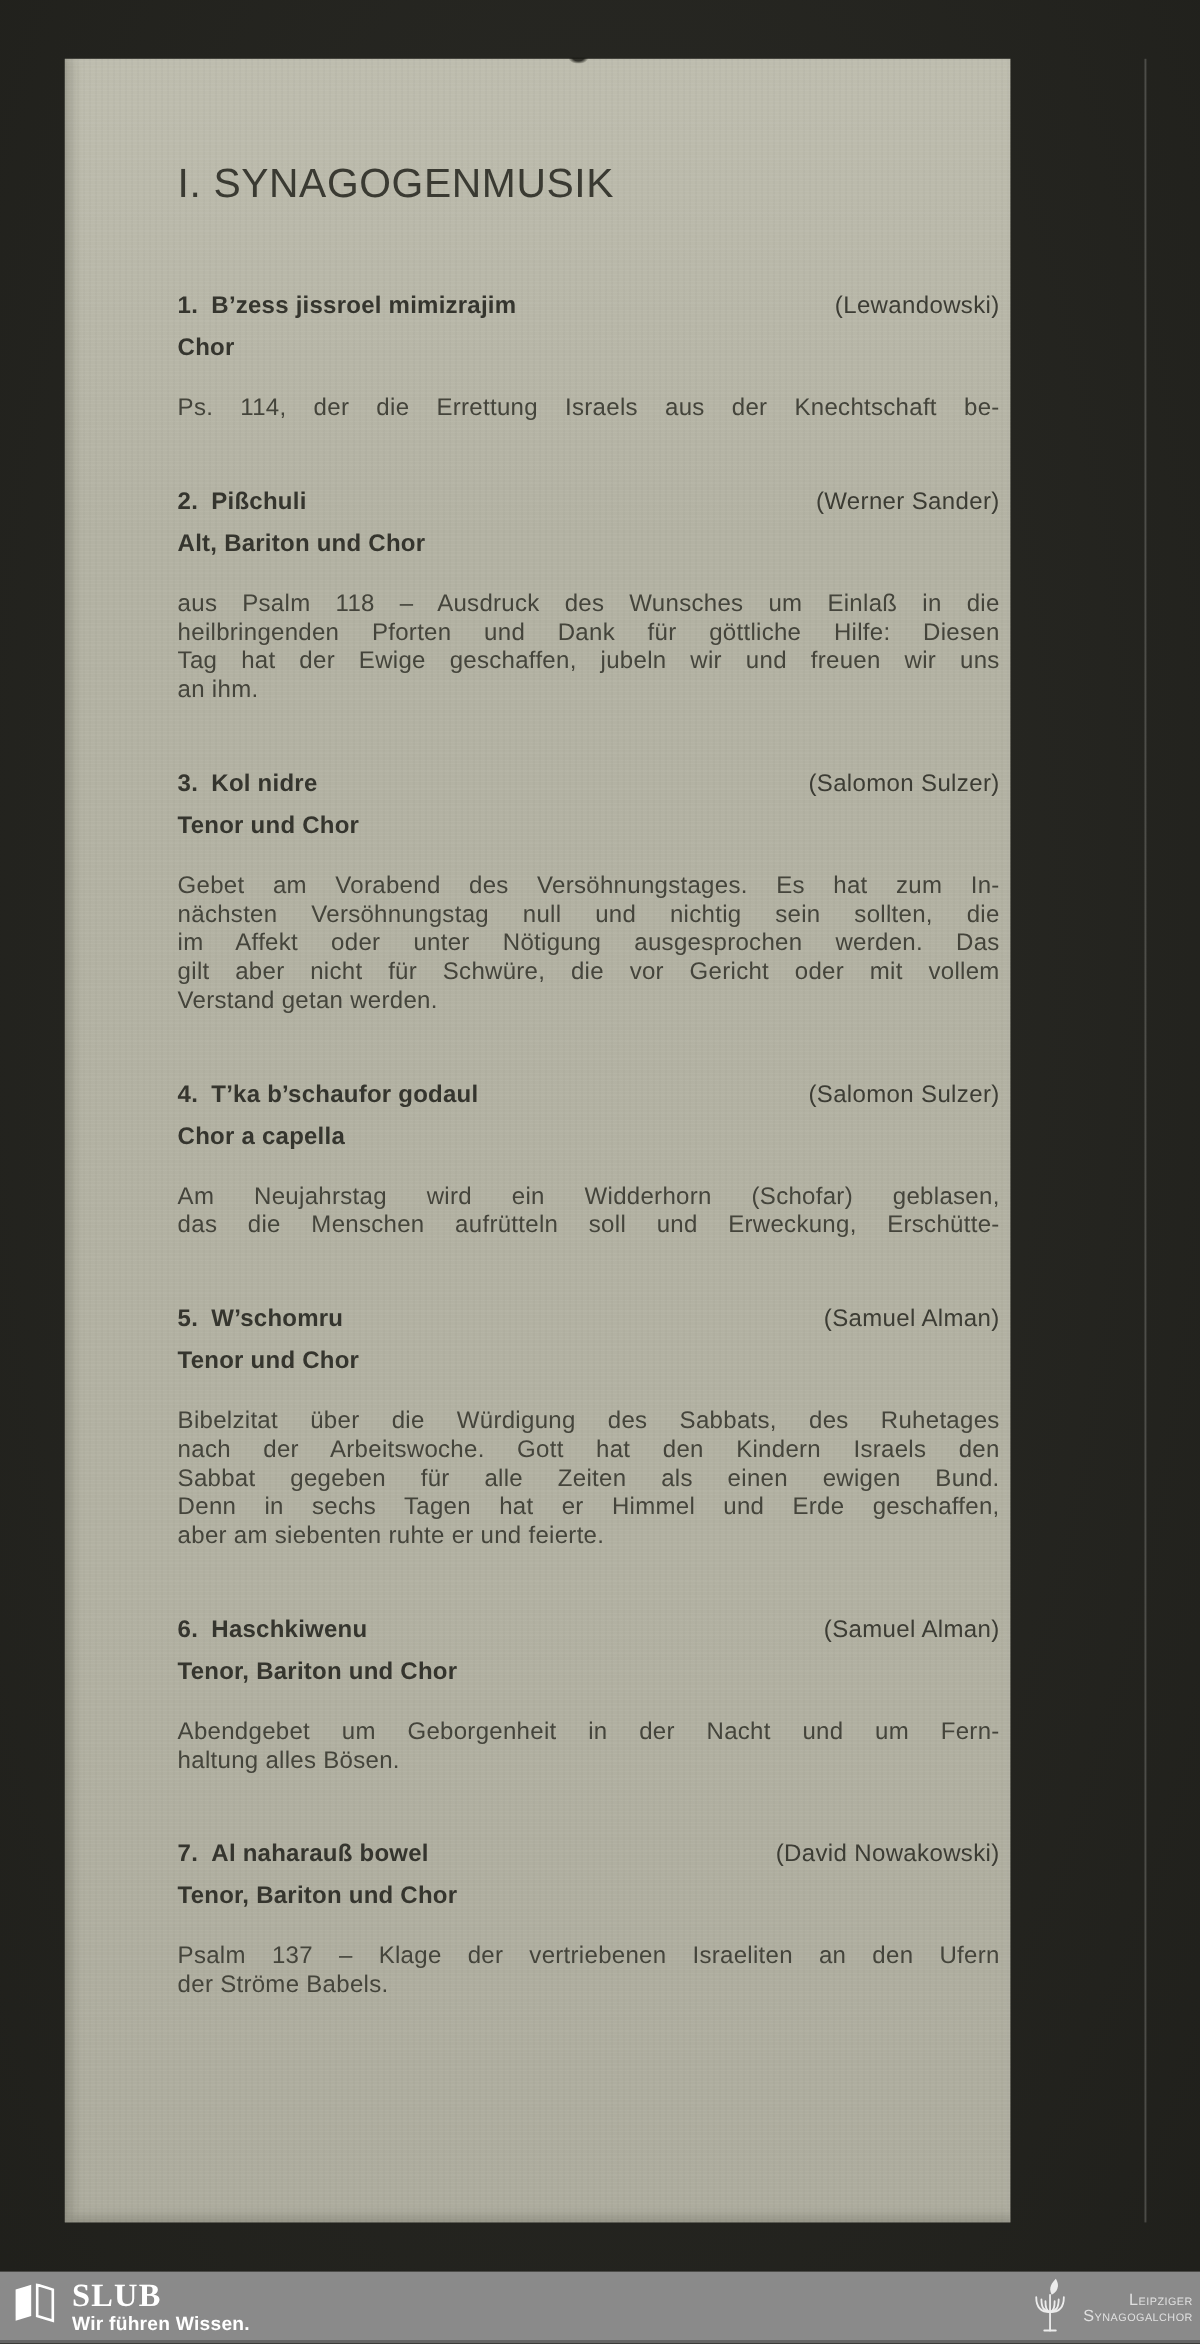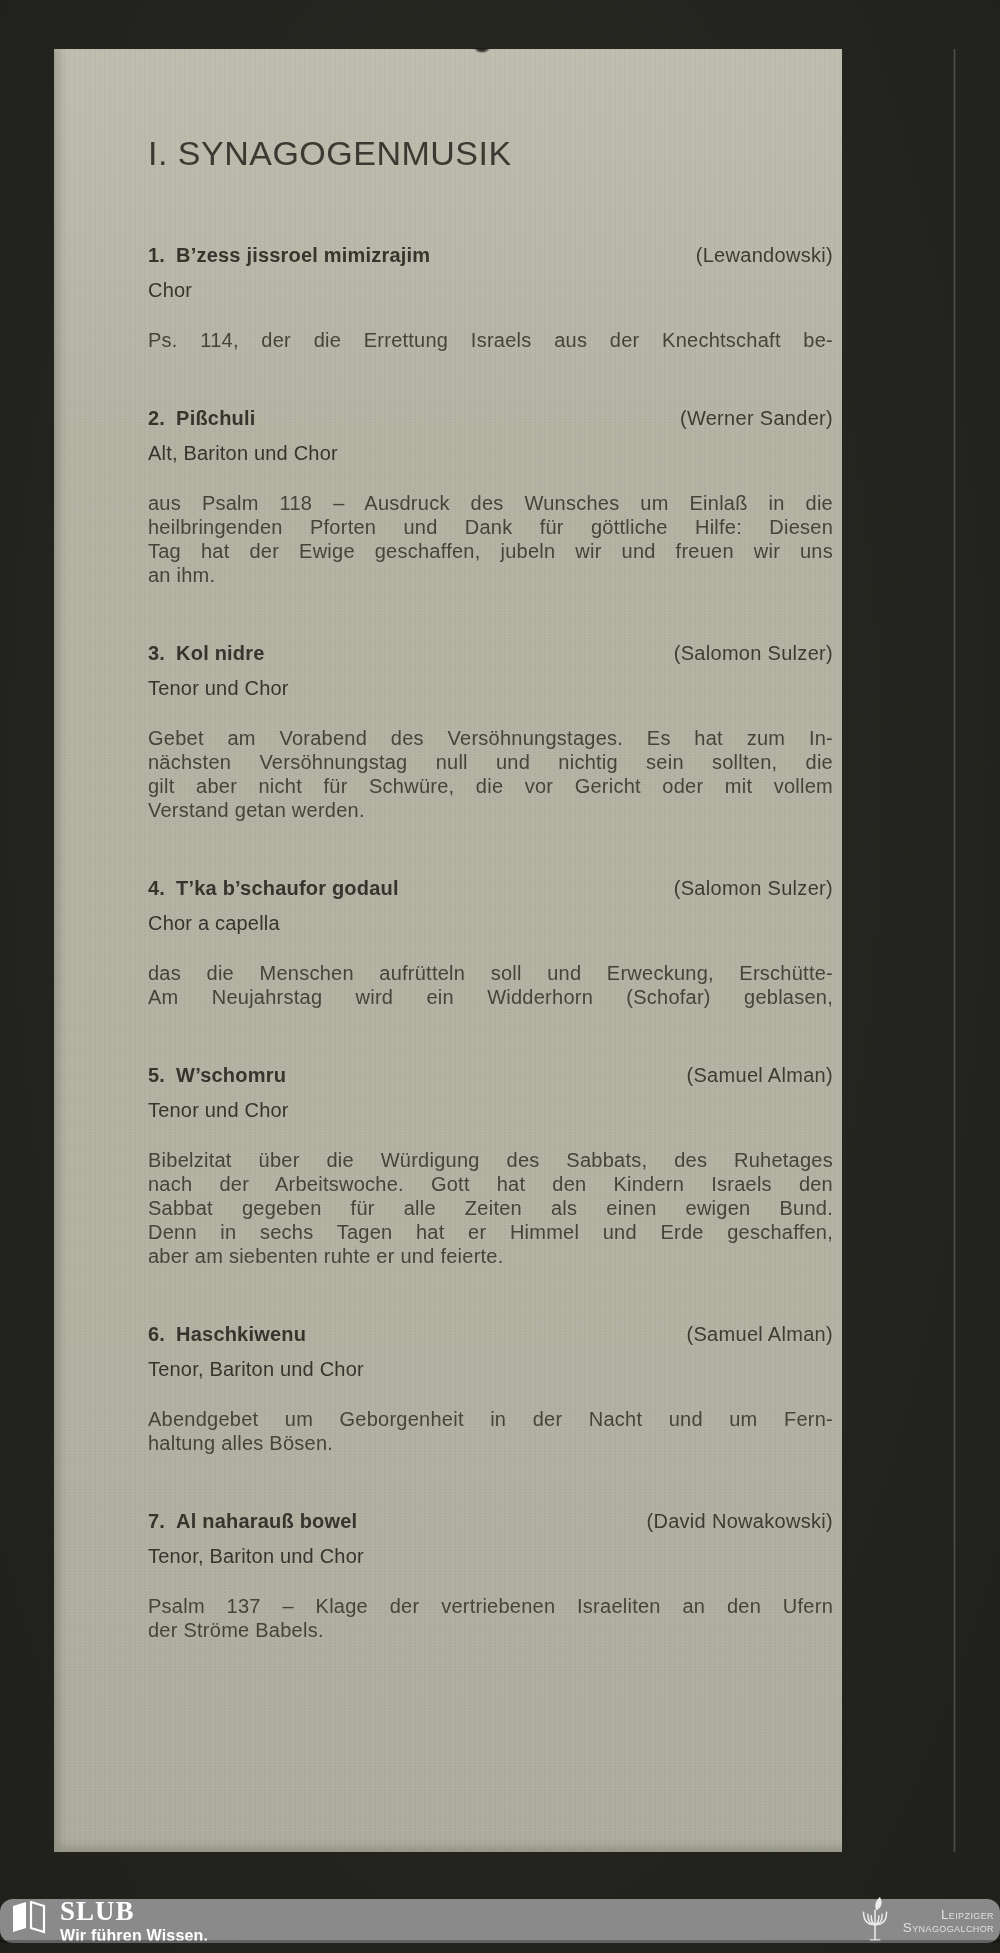--- a/index.html
+++ b/index.html
@@ -77,44 +77,43 @@
   .item-composer {
     margin-left: auto;
     font-weight: 400;
     color: #3c3c34;
     letter-spacing: 0.3px;
   }
   .voicing {
     margin-top: 11px;
     font-size: 20px;
     line-height: 24px;
-    font-weight: 400;
+    font-weight: 700;
     color: var(--ink_strong);
     letter-spacing: 0.2px;
   }
   .desc {
     margin-top: 26px;
     font-size: 20px;
     line-height: 24px;
     letter-spacing: 0.25px;
     color: var(--ink);
   }
   .desc .line { text-align: justify; text-align-last: justify; }
   .desc .line.last { text-align-last: left; }
 
   
   .footer {
     position: absolute;
-    left: 0; bottom: 10px;
-    width: 100%; height: 44px;
+    left: 0; bottom: 0;
+    width: 100%; height: 60px;
     background: var(--footer_bar);
     display: flex;
     align-items: center;
     justify-content: space-between;
-    border-radius: 13px;
   }
   .footer::after {
     content: "";
     position: absolute;
     left: 0; bottom: 0;
     width: 100%; height: 3px;
     background: rgba(0,0,0,0.28);
   }
   .slub-logo {
     display: flex;
@@ -194,35 +193,36 @@
     <div class="item">
       <div class="item-head">
         <span class="item-num">3.</span>
         <span class="item-title">Kol nidre</span>
         <span class="item-composer">(Salomon Sulzer)</span>
       </div>
       <div class="voicing">Tenor und Chor</div>
       <div class="desc">
         <div class="line">Gebet am Vorabend des Versöhnungstages. Es hat zum In-</div>
         <div class="line">nächsten Versöhnungstag null und nichtig sein sollten, die</div>
+        <div class="line">im Affekt oder unter Nötigung ausgesprochen werden. Das</div>
         <div class="line">gilt aber nicht für Schwüre, die vor Gericht oder mit vollem</div>
         <div class="line last">Verstand getan werden.</div>
       </div>
     </div>
 
     <div class="item">
       <div class="item-head">
         <span class="item-num">4.</span>
         <span class="item-title">T’ka b’schaufor godaul</span>
         <span class="item-composer">(Salomon Sulzer)</span>
       </div>
       <div class="voicing">Chor a capella</div>
       <div class="desc">
+        <div class="line">Am Neujahrstag wird ein Widderhorn (Schofar) geblasen,</div>
         <div class="line">das die Menschen aufrütteln soll und Erweckung, Erschütte-</div>
-        <div class="line">Am Neujahrstag wird ein Widderhorn (Schofar) geblasen,</div>
       </div>
     </div>
 
     <div class="item">
       <div class="item-head">
         <span class="item-num">5.</span>
         <span class="item-title">W’schomru</span>
         <span class="item-composer">(Samuel Alman)</span>
       </div>
       <div class="voicing">Tenor und Chor</div>

